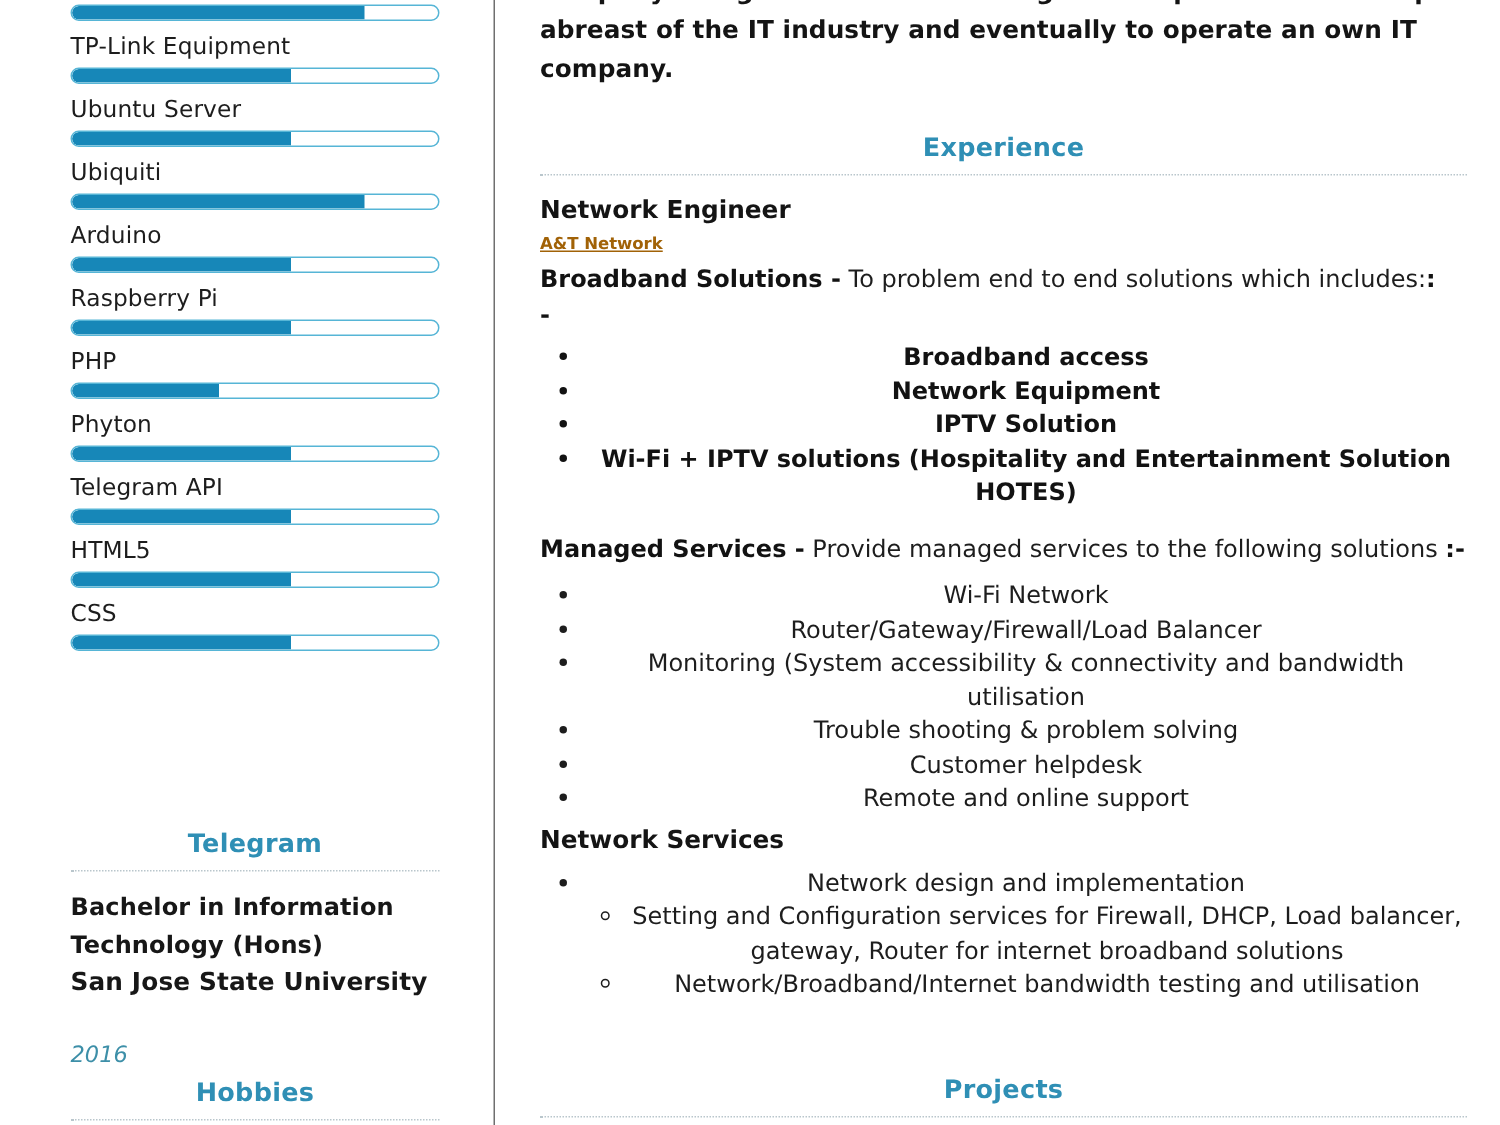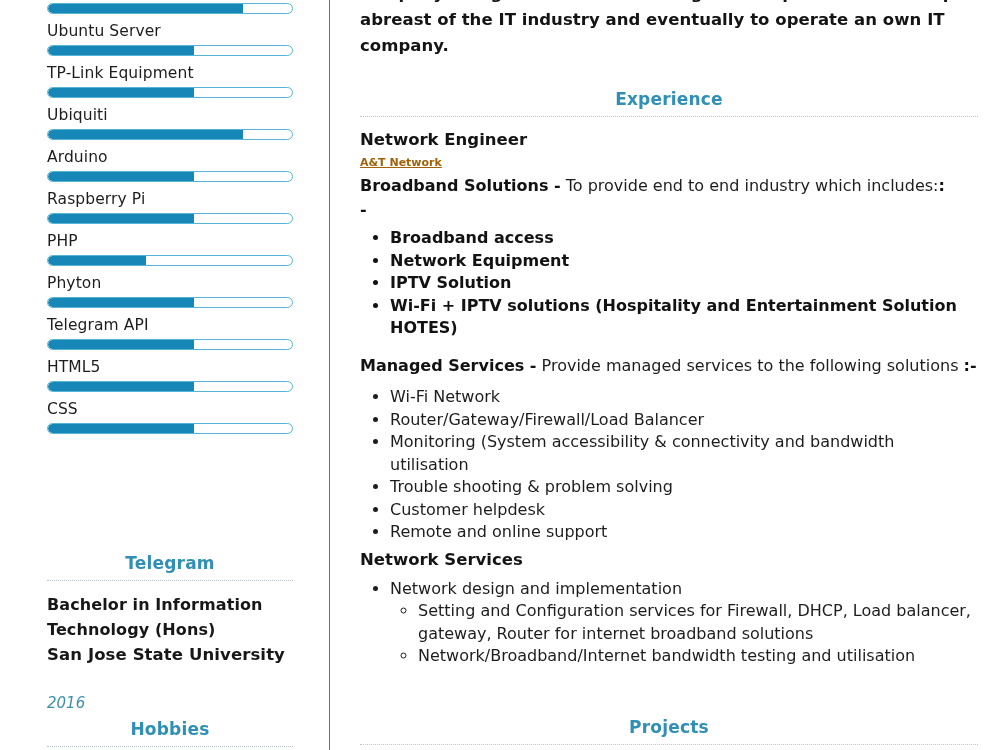--- a/index.html
+++ b/index.html
@@ -164,20 +164,21 @@
   ul.lvl1 {
     margin: 6px 0 0 0;
     padding-left: 30px;
     list-style: disc;
   }
   ul.lvl1 > li {
     font-size: 16px;
     color: #1d1d1d;
     line-height: 22.5px;
     margin-bottom: 0px;
+    text-align: center;
   }
   ul.lvl1.bold > li { font-weight: bold; color: #121212; }
   ul.lvl2 {
     margin: 0 0 0 0;
     padding-left: 28px;
     list-style: circle;
   }
   ul.lvl2 > li {
     font-size: 16px;
     font-weight: normal;
@@ -199,27 +200,27 @@
   <div id="left-col">
 
     <div class="skills-wrap">
       <div class="skill">
         <div class="skill-label">Mikrotik Equipment</div>
         <div class="bar-track">
           <div class="bar-fill" style="width:80%"></div>
         </div>
       </div>
       <div class="skill">
+        <div class="skill-label">TP-Link Equipment</div>
+        <div class="bar-track">
+          <div class="bar-fill" style="width:60%"></div>
+        </div>
+      </div>
+      <div class="skill">
         <div class="skill-label">Ubuntu Server</div>
-        <div class="bar-track">
-          <div class="bar-fill" style="width:60%"></div>
-        </div>
-      </div>
-      <div class="skill">
-        <div class="skill-label">TP-Link Equipment</div>
         <div class="bar-track">
           <div class="bar-fill" style="width:60%"></div>
         </div>
       </div>
       <div class="skill">
         <div class="skill-label">Ubiquiti</div>
         <div class="bar-track">
           <div class="bar-fill" style="width:80%"></div>
         </div>
       </div>
@@ -289,21 +290,21 @@
     <div class="intro">company and gather more knowledge and experience and keep abreast of the IT industry and eventually to operate an own IT company.</div>
 
     <div class="right-section" style="top:86px;">
       <div class="sec-head">Experience</div>
       <div class="sec-rule"></div>
 
       <div class="job-title">Network Engineer</div>
       <div class="job-company">A&amp;T Network</div>
 
       <div class="para">
-        <b>Broadband Solutions -</b><span> To provide end to end industry which includes:</span><b>:</b><br>
+        <b>Broadband Solutions -</b><span> To problem end to end solutions which includes:</span><b>:</b><br>
         <b>-</b>
       </div>
 
       <ul class="lvl1 bold">
         <li>Broadband access</li>
         <li>Network Equipment</li>
         <li>IPTV Solution</li>
         <li>Wi-Fi + IPTV solutions (Hospitality and Entertainment Solution HOTES)</li>
       </ul>
 

